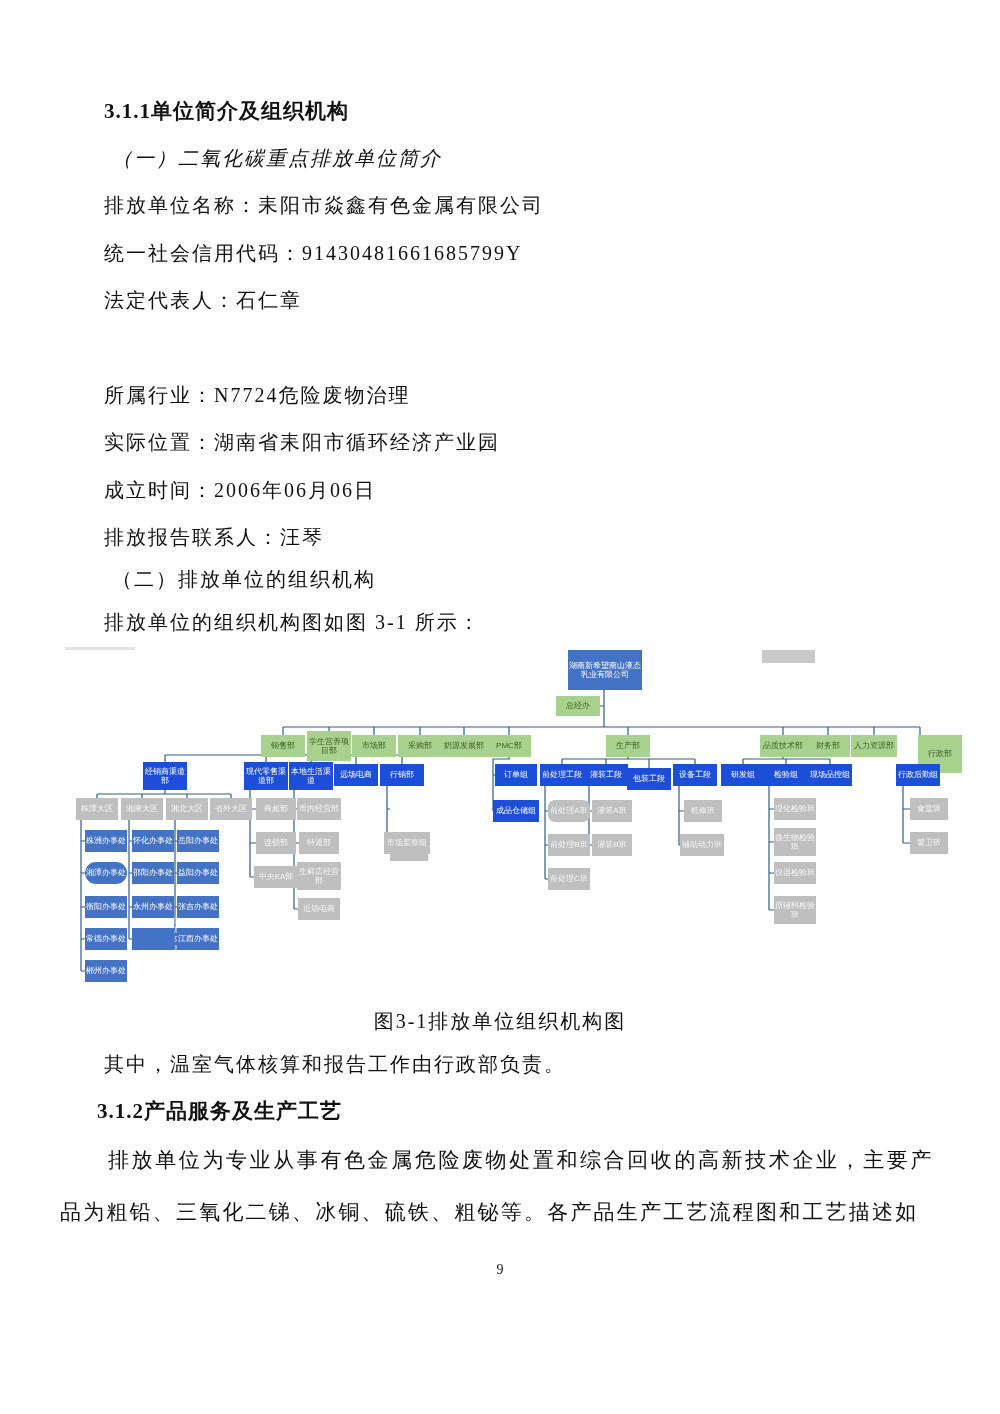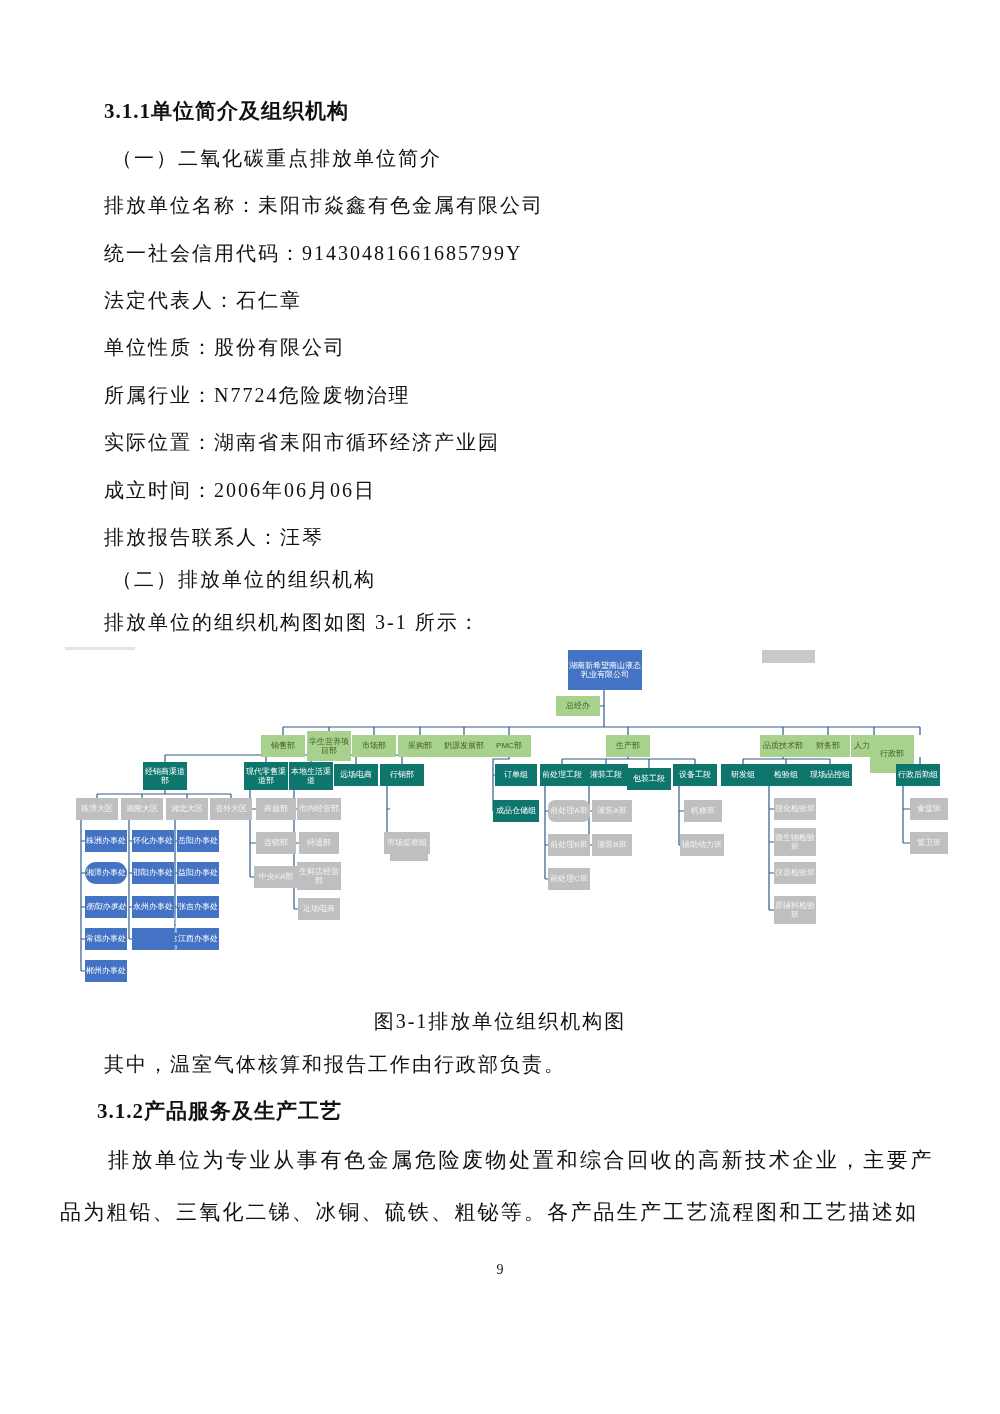--- a/index.html
+++ b/index.html
@@ -9,38 +9,37 @@
   .h1{font-weight:bold;font-size:21px;letter-spacing:1px;}
   .caption{position:absolute;width:100%;text-align:center;font-size:20px;letter-spacing:2px;}
   .pageno{position:absolute;width:100%;text-align:center;font-size:14px;}
   
   #chart{position:absolute;left:0;top:0;width:1000px;height:1414px;pointer-events:none;}
   .node{position:absolute;display:flex;align-items:center;justify-content:center;
         text-align:center;font-family:"Liberation Sans","DejaVu Sans",sans-serif;
         font-size:8px;line-height:1.18;word-break:break-all;padding:1px;box-sizing:border-box;}
   .t-root{background:#4472C4;color:#ffffff;}
   .t-green{background:#A9D18E;color:#3C5E25;}
-  .t-blue{background:#0f766e;color:#ffffff;}
+  .t-blue{background:#1d4ed8;color:#ffffff;}
   .t-gray{background:#BFBFBF;color:#f5f5f5;}
   .t-navy{background:#4472C4;color:#ffffff;}
   svg.wires{position:absolute;left:0;top:0;}
   .artifact{position:absolute;background:#c9c9c9;}
   .artifact2{position:absolute;background:#e4e4e4;}
 </style>
 </head>
 <body>
 
 <div id="page">
 
   <div class="line h1" style="left:104px;top:97px;">3.1.1单位简介及组织机构</div>
-  <div class="line" style="left:112px;top:145px;">（一）二氧化碳重点排放单位简介</div>
+  <div class="line" style="left:112px;top:145px;font-style:italic;">（一）二氧化碳重点排放单位简介</div>
   <div class="line" style="left:104px;top:192px;">排放单位名称：耒阳市焱鑫有色金属有限公司</div>
   <div class="line" style="left:104px;top:240px;">统一社会信用代码：91430481661685799Y</div>
   <div class="line" style="left:104px;top:287px;">法定代表人：石仁章</div>
-  <div class="line" style="left:104px;top:334px;">单位性质：股份有限公司</div>
   <div class="line" style="left:104px;top:382px;">所属行业：N7724危险废物治理</div>
   <div class="line" style="left:104px;top:429px;">实际位置：湖南省耒阳市循环经济产业园</div>
   <div class="line" style="left:104px;top:477px;">成立时间：2006年06月06日</div>
   <div class="line" style="left:104px;top:524px;">排放报告联系人：汪琴</div>
   <div class="line" style="left:112px;top:566px;">（二）排放单位的组织机构</div>
   <div class="line" style="left:104px;top:609px;">排放单位的组织机构图如图 3-1 所示：</div>
 
   <div id="chart">
     <div class="artifact2" style="left:65px;top:647px;width:70px;height:3px;"></div>
     <div class="artifact" style="left:762px;top:650px;width:53px;height:13px;"></div>
@@ -75,21 +74,21 @@
         <div class="node t-green" style="left: 261px; top: 735px; width: 44px; height: 22px;">销售部</div>
         <div class="node t-green" style="left: 307px; top: 731px; width: 44px; height: 30px;">学生营养项目部</div>
         <div class="node t-green" style="left: 352px; top: 735px; width: 44px; height: 22px;">市场部</div>
         <div class="node t-green" style="left: 398px; top: 735px; width: 44px; height: 22px;">采购部</div>
         <div class="node t-green" style="left: 441px; top: 735px; width: 46px; height: 22px;">奶源发展部</div>
         <div class="node t-green" style="left: 487px; top: 735px; width: 44px; height: 22px;">PMC部</div>
         <div class="node t-green" style="left: 606px; top: 735px; width: 44px; height: 22px;">生产部</div>
         <div class="node t-green" style="left: 760px; top: 735px; width: 46px; height: 22px;">品质技术部</div>
         <div class="node t-green" style="left: 806px; top: 735px; width: 44px; height: 22px;">财务部</div>
         <div class="node t-green" style="left: 851px; top: 735px; width: 46px; height: 22px;">人力资源部</div>
-        <div class="node t-green" style="left: 870px; top: 735px; width: 44px; height: 38px;">行政部</div>
+        <div class="node t-green" style="left: 918px; top: 735px; width: 44px; height: 38px;">行政部</div>
         <div class="node t-blue" style="left: 143px; top: 762px; width: 44px; height: 28px;">经销商渠道部</div>
         <div class="node t-blue" style="left: 244px; top: 762px; width: 44px; height: 28px;">现代零售渠道部</div>
         <div class="node t-blue" style="left: 289px; top: 762px; width: 44px; height: 28px;">本地生活渠道</div>
         <div class="node t-blue" style="left: 334px; top: 764px; width: 44px; height: 22px;">远场电商</div>
         <div class="node t-blue" style="left: 380px; top: 764px; width: 44px; height: 22px;">行销部</div>
         <div class="node t-blue" style="left: 495px; top: 764px; width: 42px; height: 22px;">订单组</div>
         <div class="node t-blue" style="left: 493px; top: 800px; width: 46px; height: 22px;">成品仓储组</div>
         <div class="node t-blue" style="left: 540px; top: 764px; width: 44px; height: 22px;">前处理工段</div>
         <div class="node t-blue" style="left: 584px; top: 764px; width: 44px; height: 22px;">灌装工段</div>
         <div class="node t-blue" style="left: 627px; top: 768px; width: 44px; height: 22px;">包装工段</div>
@@ -119,21 +118,21 @@
         <div class="node t-gray" style="left: 684px; top: 800px; width: 38px; height: 22px;">机修班</div>
         <div class="node t-gray" style="left: 680px; top: 834px; width: 44px; height: 22px;">辅助动力班</div>
         <div class="node t-gray" style="left: 774px; top: 798px; width: 42px; height: 22px;">理化检验班</div>
         <div class="node t-gray" style="left: 774px; top: 828px; width: 42px; height: 28px;">微生物检验班</div>
         <div class="node t-gray" style="left: 774px; top: 862px; width: 42px; height: 22px;">仪器检验班</div>
         <div class="node t-gray" style="left: 774px; top: 896px; width: 42px; height: 28px;">原辅料检验班</div>
         <div class="node t-gray" style="left: 910px; top: 798px; width: 38px; height: 22px;">食堂班</div>
         <div class="node t-gray" style="left: 910px; top: 832px; width: 38px; height: 22px;">警卫班</div>
         <div class="node t-navy" style="left: 85px; top: 830px; width: 42px; height: 22px;">株洲办事处</div>
         <div class="node t-navy" style="left: 85px; top: 862px; width: 42px; height: 22px; border-radius: 11px;">湘潭办事处</div>
-        <div class="node t-navy" style="left: 85px; top: 896px; width: 42px; height: 22px; font-style: italic;">衡阳办事处</div>
+        <div class="node t-navy" style="left: 85px; top: 896px; width: 42px; height: 22px;">衡阳办事处</div>
         <div class="node t-navy" style="left: 85px; top: 928px; width: 42px; height: 22px;">常德办事处</div>
         <div class="node t-navy" style="left: 85px; top: 960px; width: 42px; height: 22px;">郴州办事处</div>
         <div class="node t-navy" style="left: 132px; top: 830px; width: 42px; height: 22px;">怀化办事处</div>
         <div class="node t-navy" style="left: 132px; top: 862px; width: 42px; height: 22px;">邵阳办事处</div>
         <div class="node t-navy" style="left: 132px; top: 896px; width: 42px; height: 22px;">永州办事处</div>
         <div class="node t-navy" style="left: 132px; top: 928px; width: 42px; height: 22px; padding-left: 46px;">娄底办事处</div>
         <div class="node t-navy" style="left: 177px; top: 830px; width: 42px; height: 22px;">岳阳办事处</div>
         <div class="node t-navy" style="left: 177px; top: 862px; width: 42px; height: 22px;">益阳办事处</div>
         <div class="node t-navy" style="left: 177px; top: 896px; width: 42px; height: 22px;">张吉办事处</div>
         <div class="node t-navy" style="left: 177px; top: 928px; width: 42px; height: 22px;">江西办事处</div>

